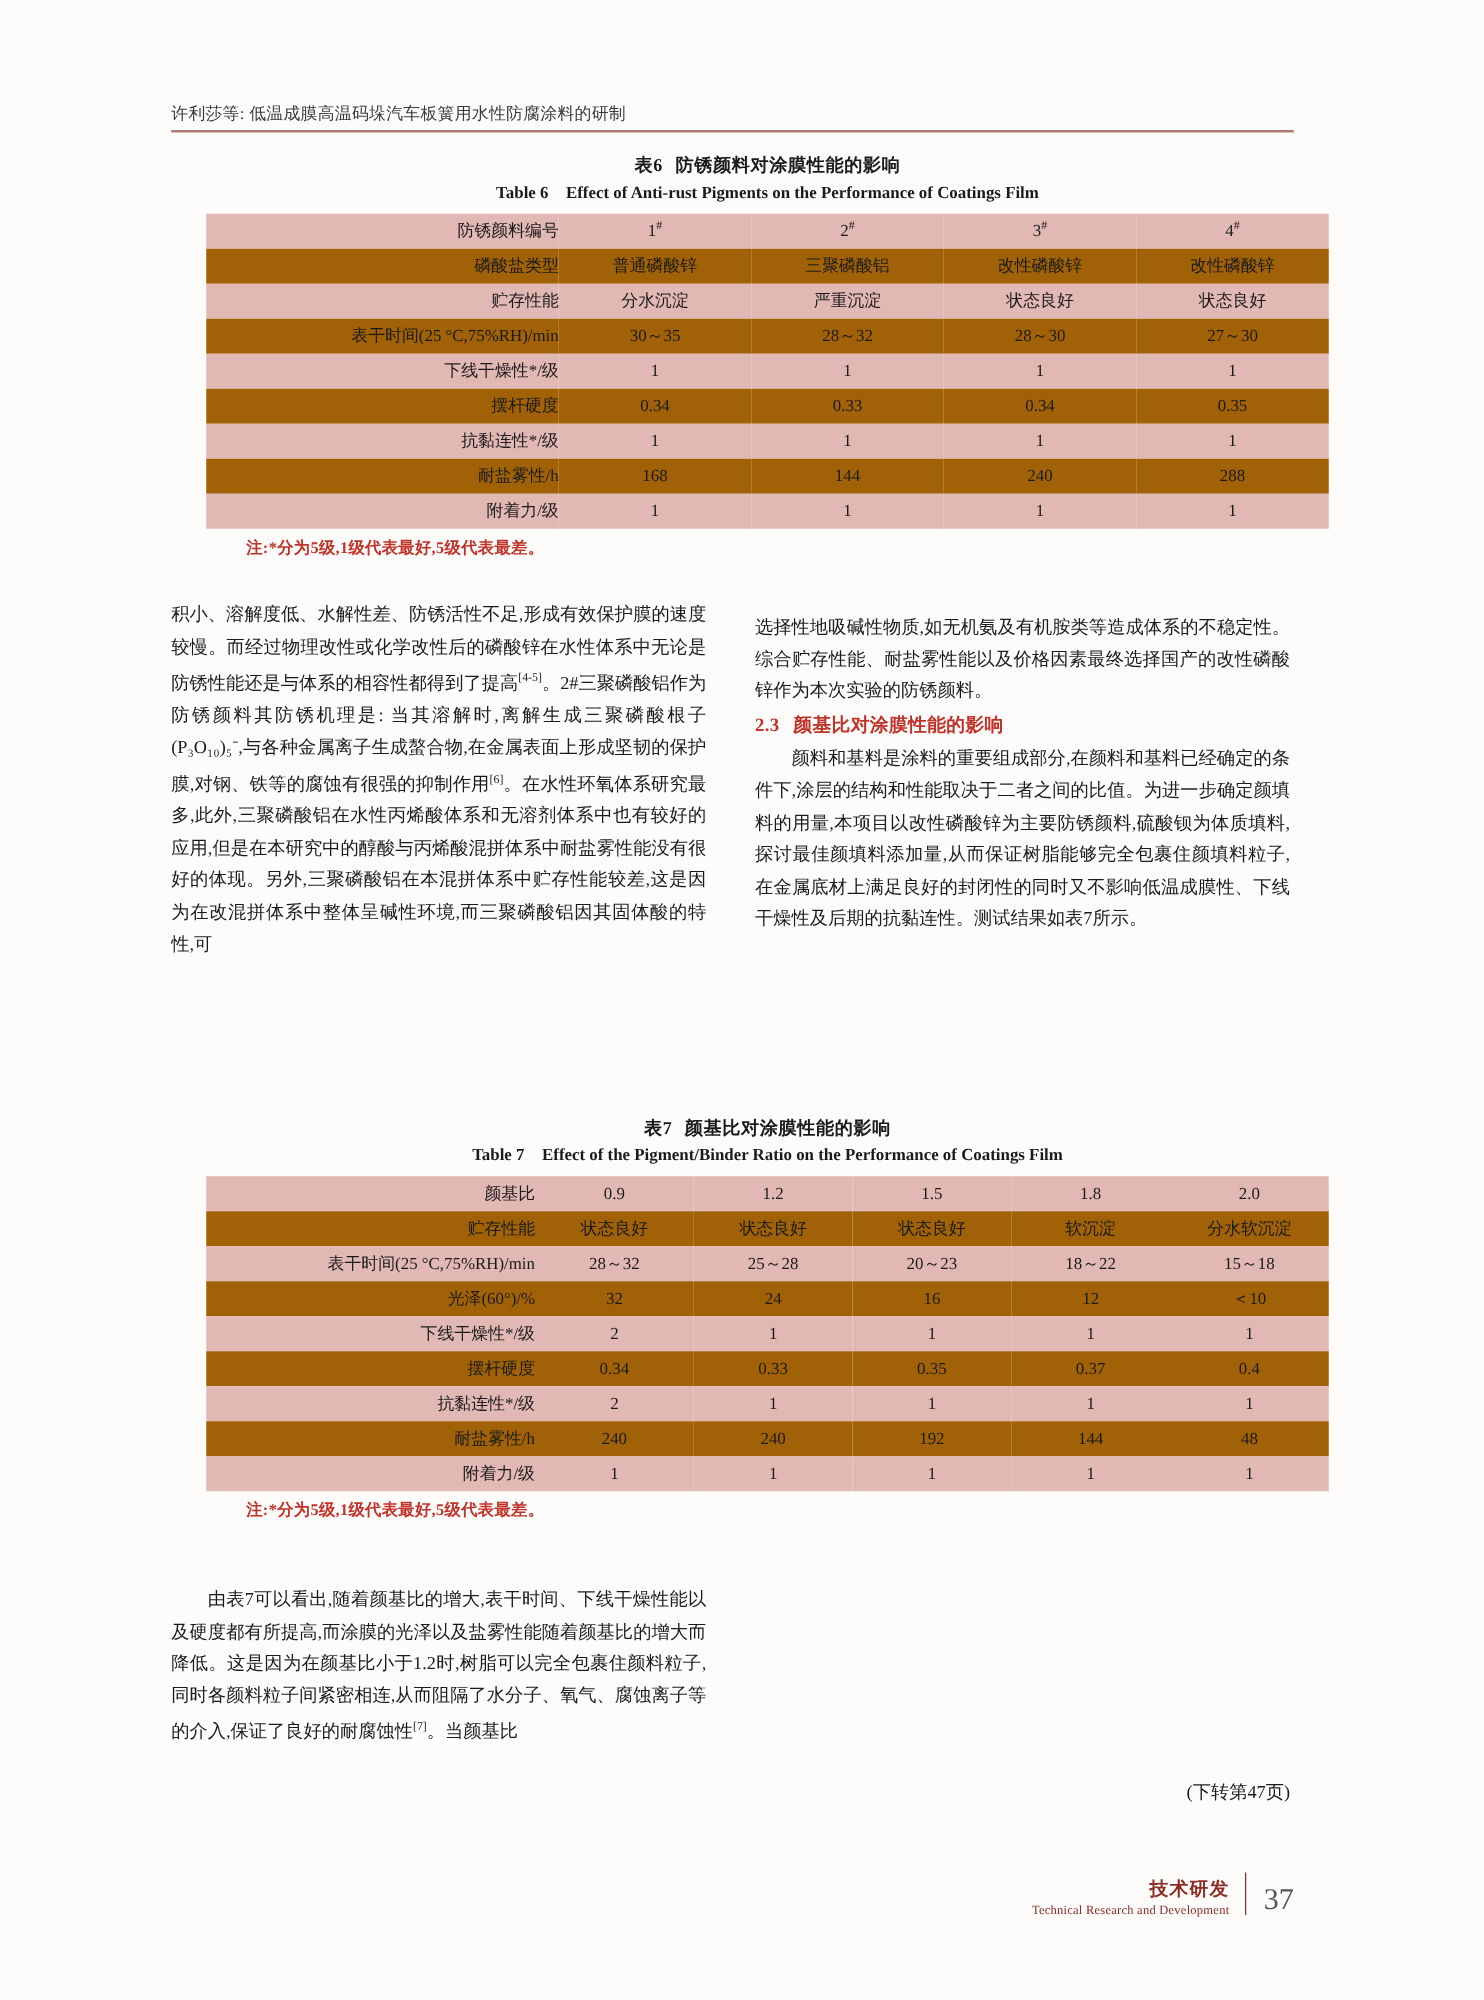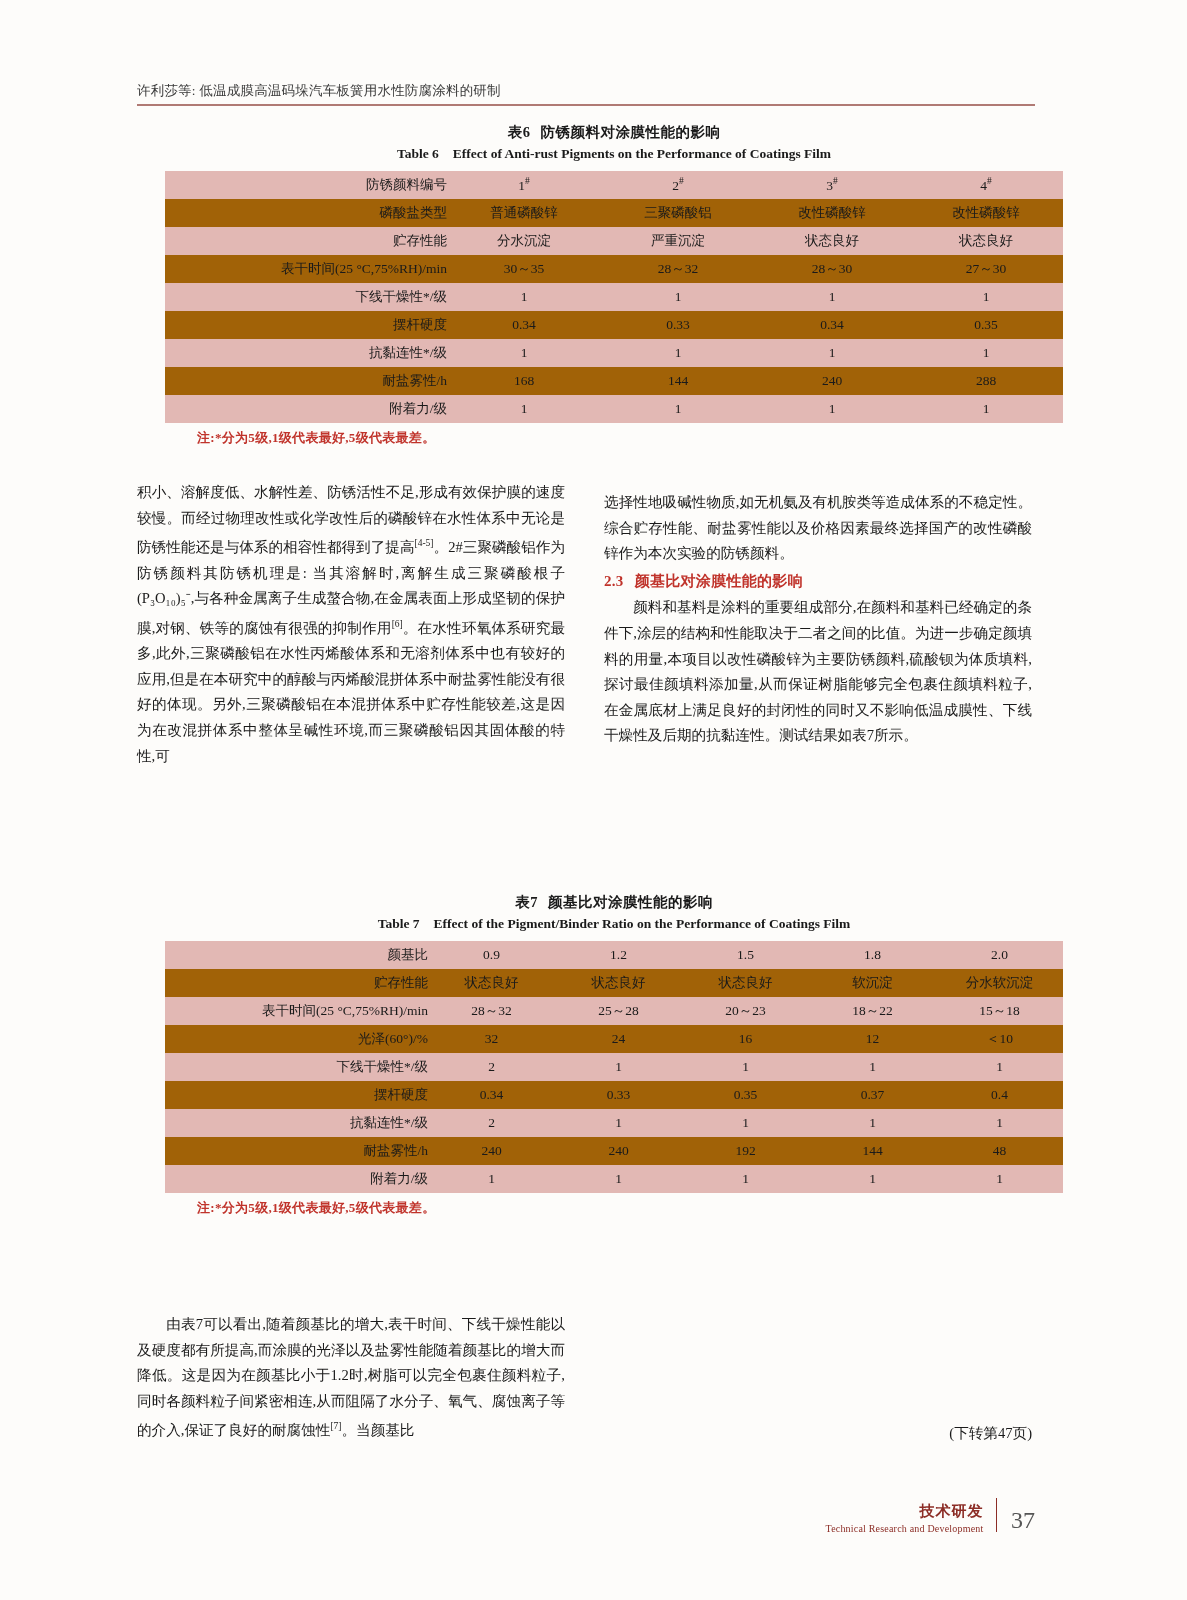--- a/index.html
+++ b/index.html
@@ -95,21 +95,21 @@
   .col {
     position: absolute;
     width: 428px;
     font-size: 14.6px;
     line-height: 25.6px;
     text-align: justify;
     text-justify: inter-ideograph;
   }
   #col-left-1  { left: 137px; top: 464px; margin-top: 16px; }
   #col-right-1 { left: 604px; top: 490px; }
-  #col-left-2  { left: 137px; top: 1312px; }
+  #col-left-2  { left: 137px; top: 1268px; }
   #col-right-2 { left: 604px; top: 1268px; }
 
   .indent { text-indent: 2em; }
   .sec-head {
     color: #c0332b;
     font-weight: bold;
     font-size: 15px;
     margin: 2px 0 1px 0;
     letter-spacing: 0.3px;
   }

